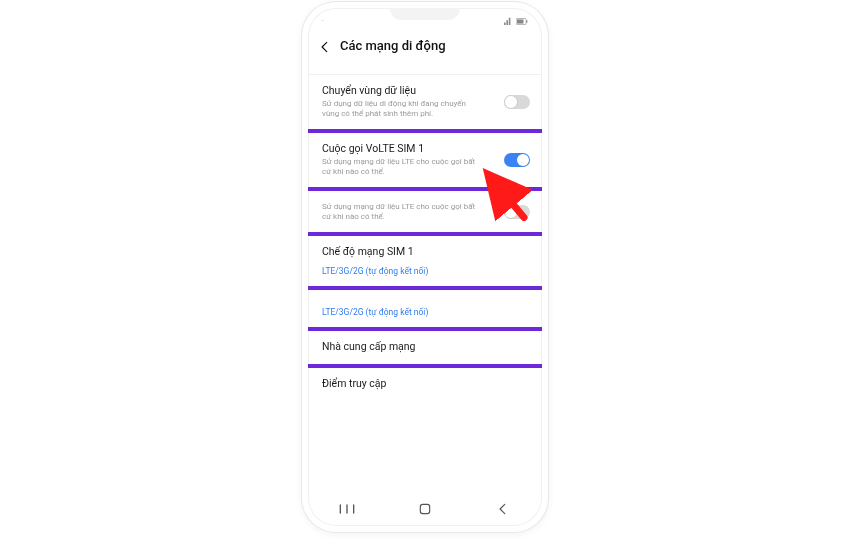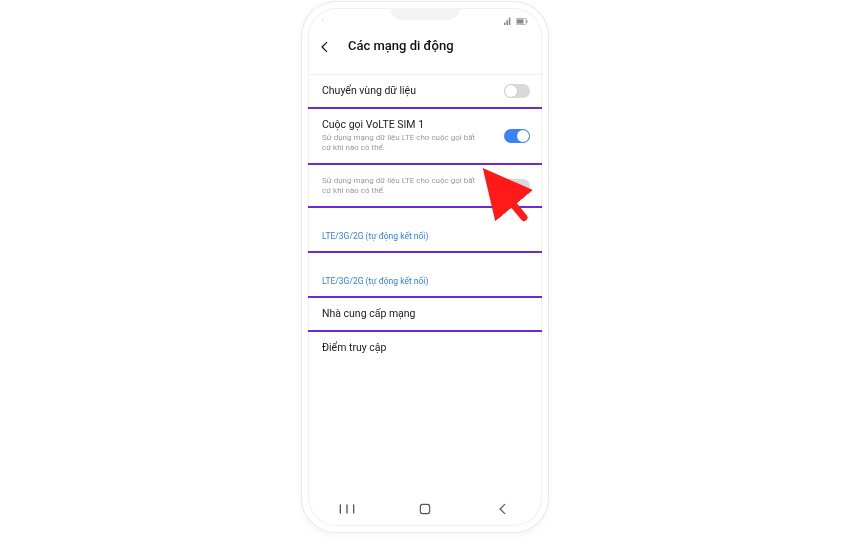--- a/index.html
+++ b/index.html
@@ -52,57 +52,57 @@
     display: flex;
     justify-content: space-between;
     align-items: center;
   }
   .status-right { display:flex; gap:4px; align-items:center; }
   
   .page-header {
     display: flex;
     align-items: center;
     padding: 8px 10px 10px 10px;
-    gap: 16px;
+    gap: 8px;
   }
   .back-ic {
     width: 14px; height: 14px;
     display: inline-block;
   }
   .page-title {
     font-size: 13px;
     font-weight: 500;
     color: #111;
   }
   
   .settings-list {
     padding: 11px 0 0 0;
   }
   .item {
     position: relative;
     padding: 9px 14px 10px 14px;
-    border-top: 2px solid #6d28d9;
+    border-top: 4px solid #6d28d9;
   }
   .item:first-child { border-top: 1px solid #f0f0f0; }
   .item .title {
     font-size: 10.5px;
     color: #1a1a1a;
     line-height: 1.25;
   }
   .item .desc {
     font-size: 8px;
     color: #9a9a9a;
     line-height: 1.25;
     margin-top: 2px;
     max-width: 160px;
   }
   .item .value-link {
     font-size: 8.5px;
     color: #2f7df1;
-    margin-top: 14px;
+    margin-top: 8px;
   }
   
   .toggle {
     position: absolute;
     right: 12px;
     top: 50%;
     transform: translateY(-50%);
     width: 26px; height: 14px;
     border-radius: 14px;
     background: #d9d9d9;
@@ -171,20 +171,21 @@
               <path d="M15 4l-8 8 8 8" fill="none" stroke="#111" stroke-width="2" stroke-linecap="round" stroke-linejoin="round"></path>
             </svg>
         </span>
         <span class="page-title">Các mạng di động</span>
       </div>
 
       <div class="settings-list">
 
         <div class="item">
           <div class="title">Chuyển vùng dữ liệu</div>
+          <div class="desc">Sử dụng dữ liệu di động khi đang chuyển vùng có thể phát sinh thêm phí.</div>
           <div class="toggle">
               <div class="knob"></div>
             </div>
         </div>
 
         <div class="item">
           <div class="title">Cuộc gọi VoLTE SIM 1</div>
           <div class="desc">Sử dụng mạng dữ liệu LTE cho cuộc gọi bất cứ khi nào có thể.</div>
           <div class="toggle on">
               <div class="knob"></div>
@@ -192,20 +193,21 @@
         </div>
 
         <div class="item">
           <div class="desc">Sử dụng mạng dữ liệu LTE cho cuộc gọi bất cứ khi nào có thể.</div>
           <div class="toggle">
               <div class="knob"></div>
             </div>
         </div>
 
         <div class="item">
+          <div class="title">Chế độ mạng SIM 1</div>
           <div class="value-link">LTE/3G/2G (tự động kết nối)</div>
         </div>
 
         <div class="item">
           <div class="value-link">LTE/3G/2G (tự động kết nối)</div>
         </div>
 
         <div class="item">
           <div class="title">Nhà cung cấp mạng</div>
         </div>

